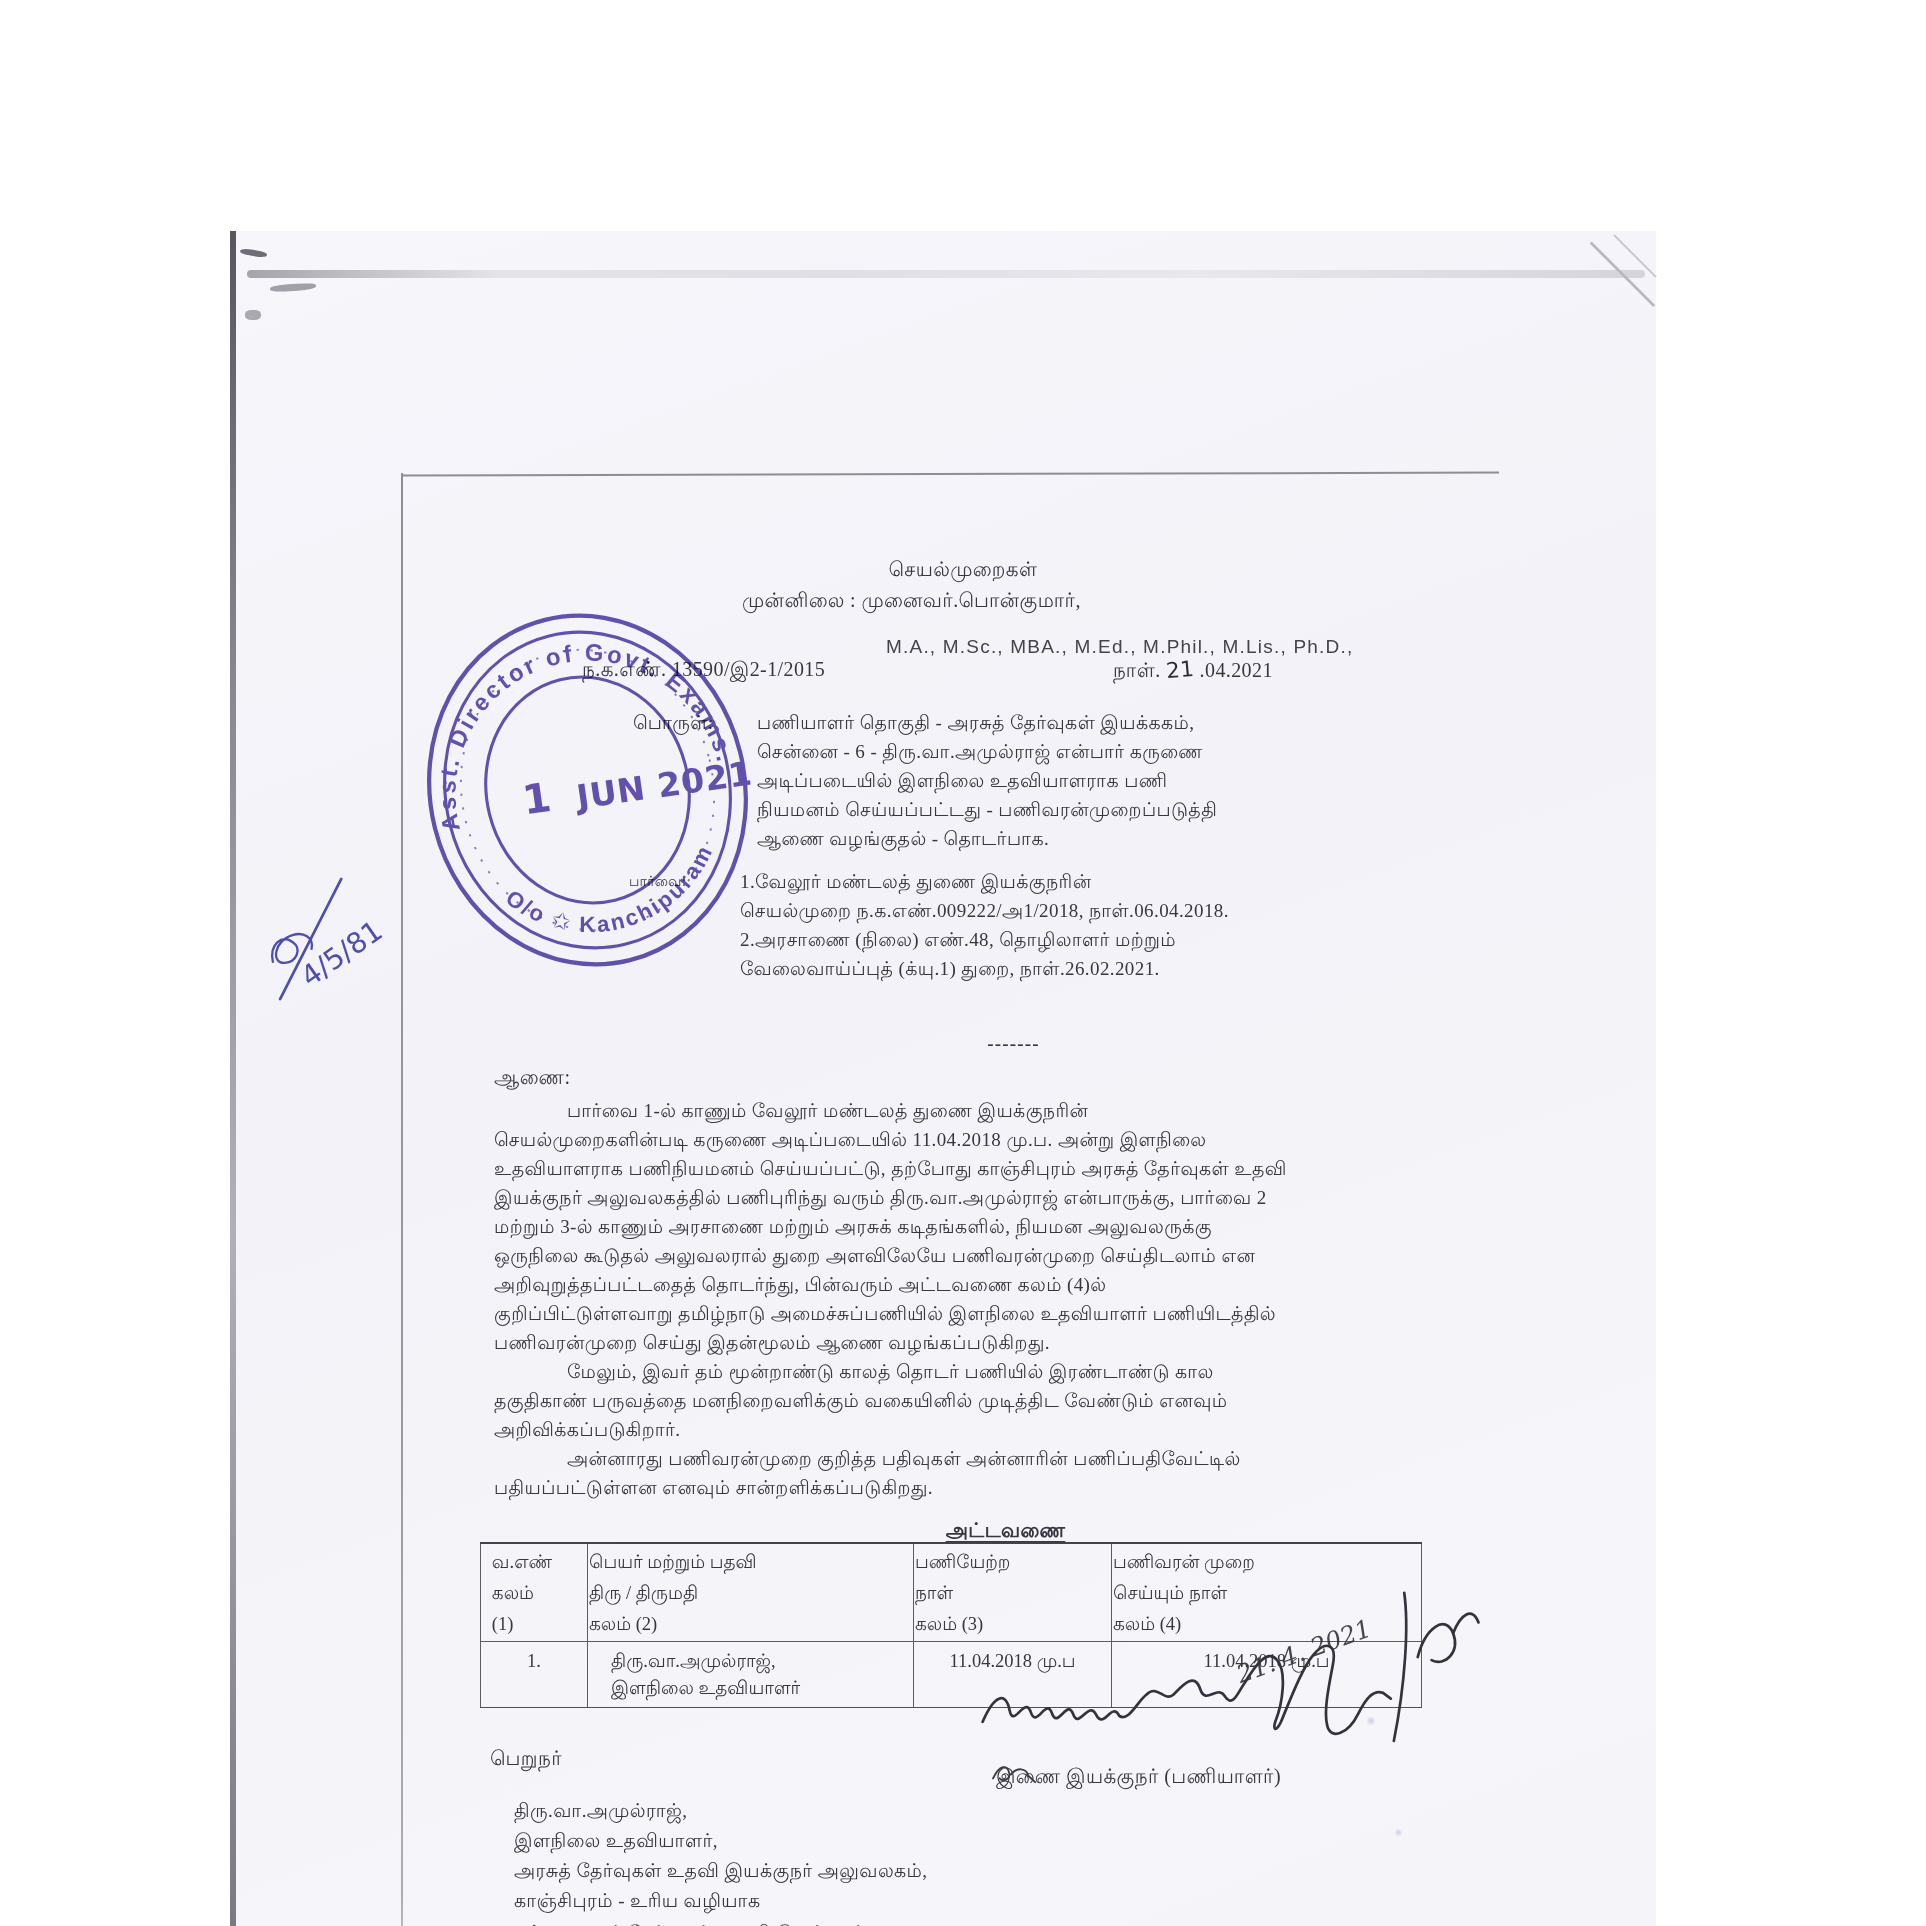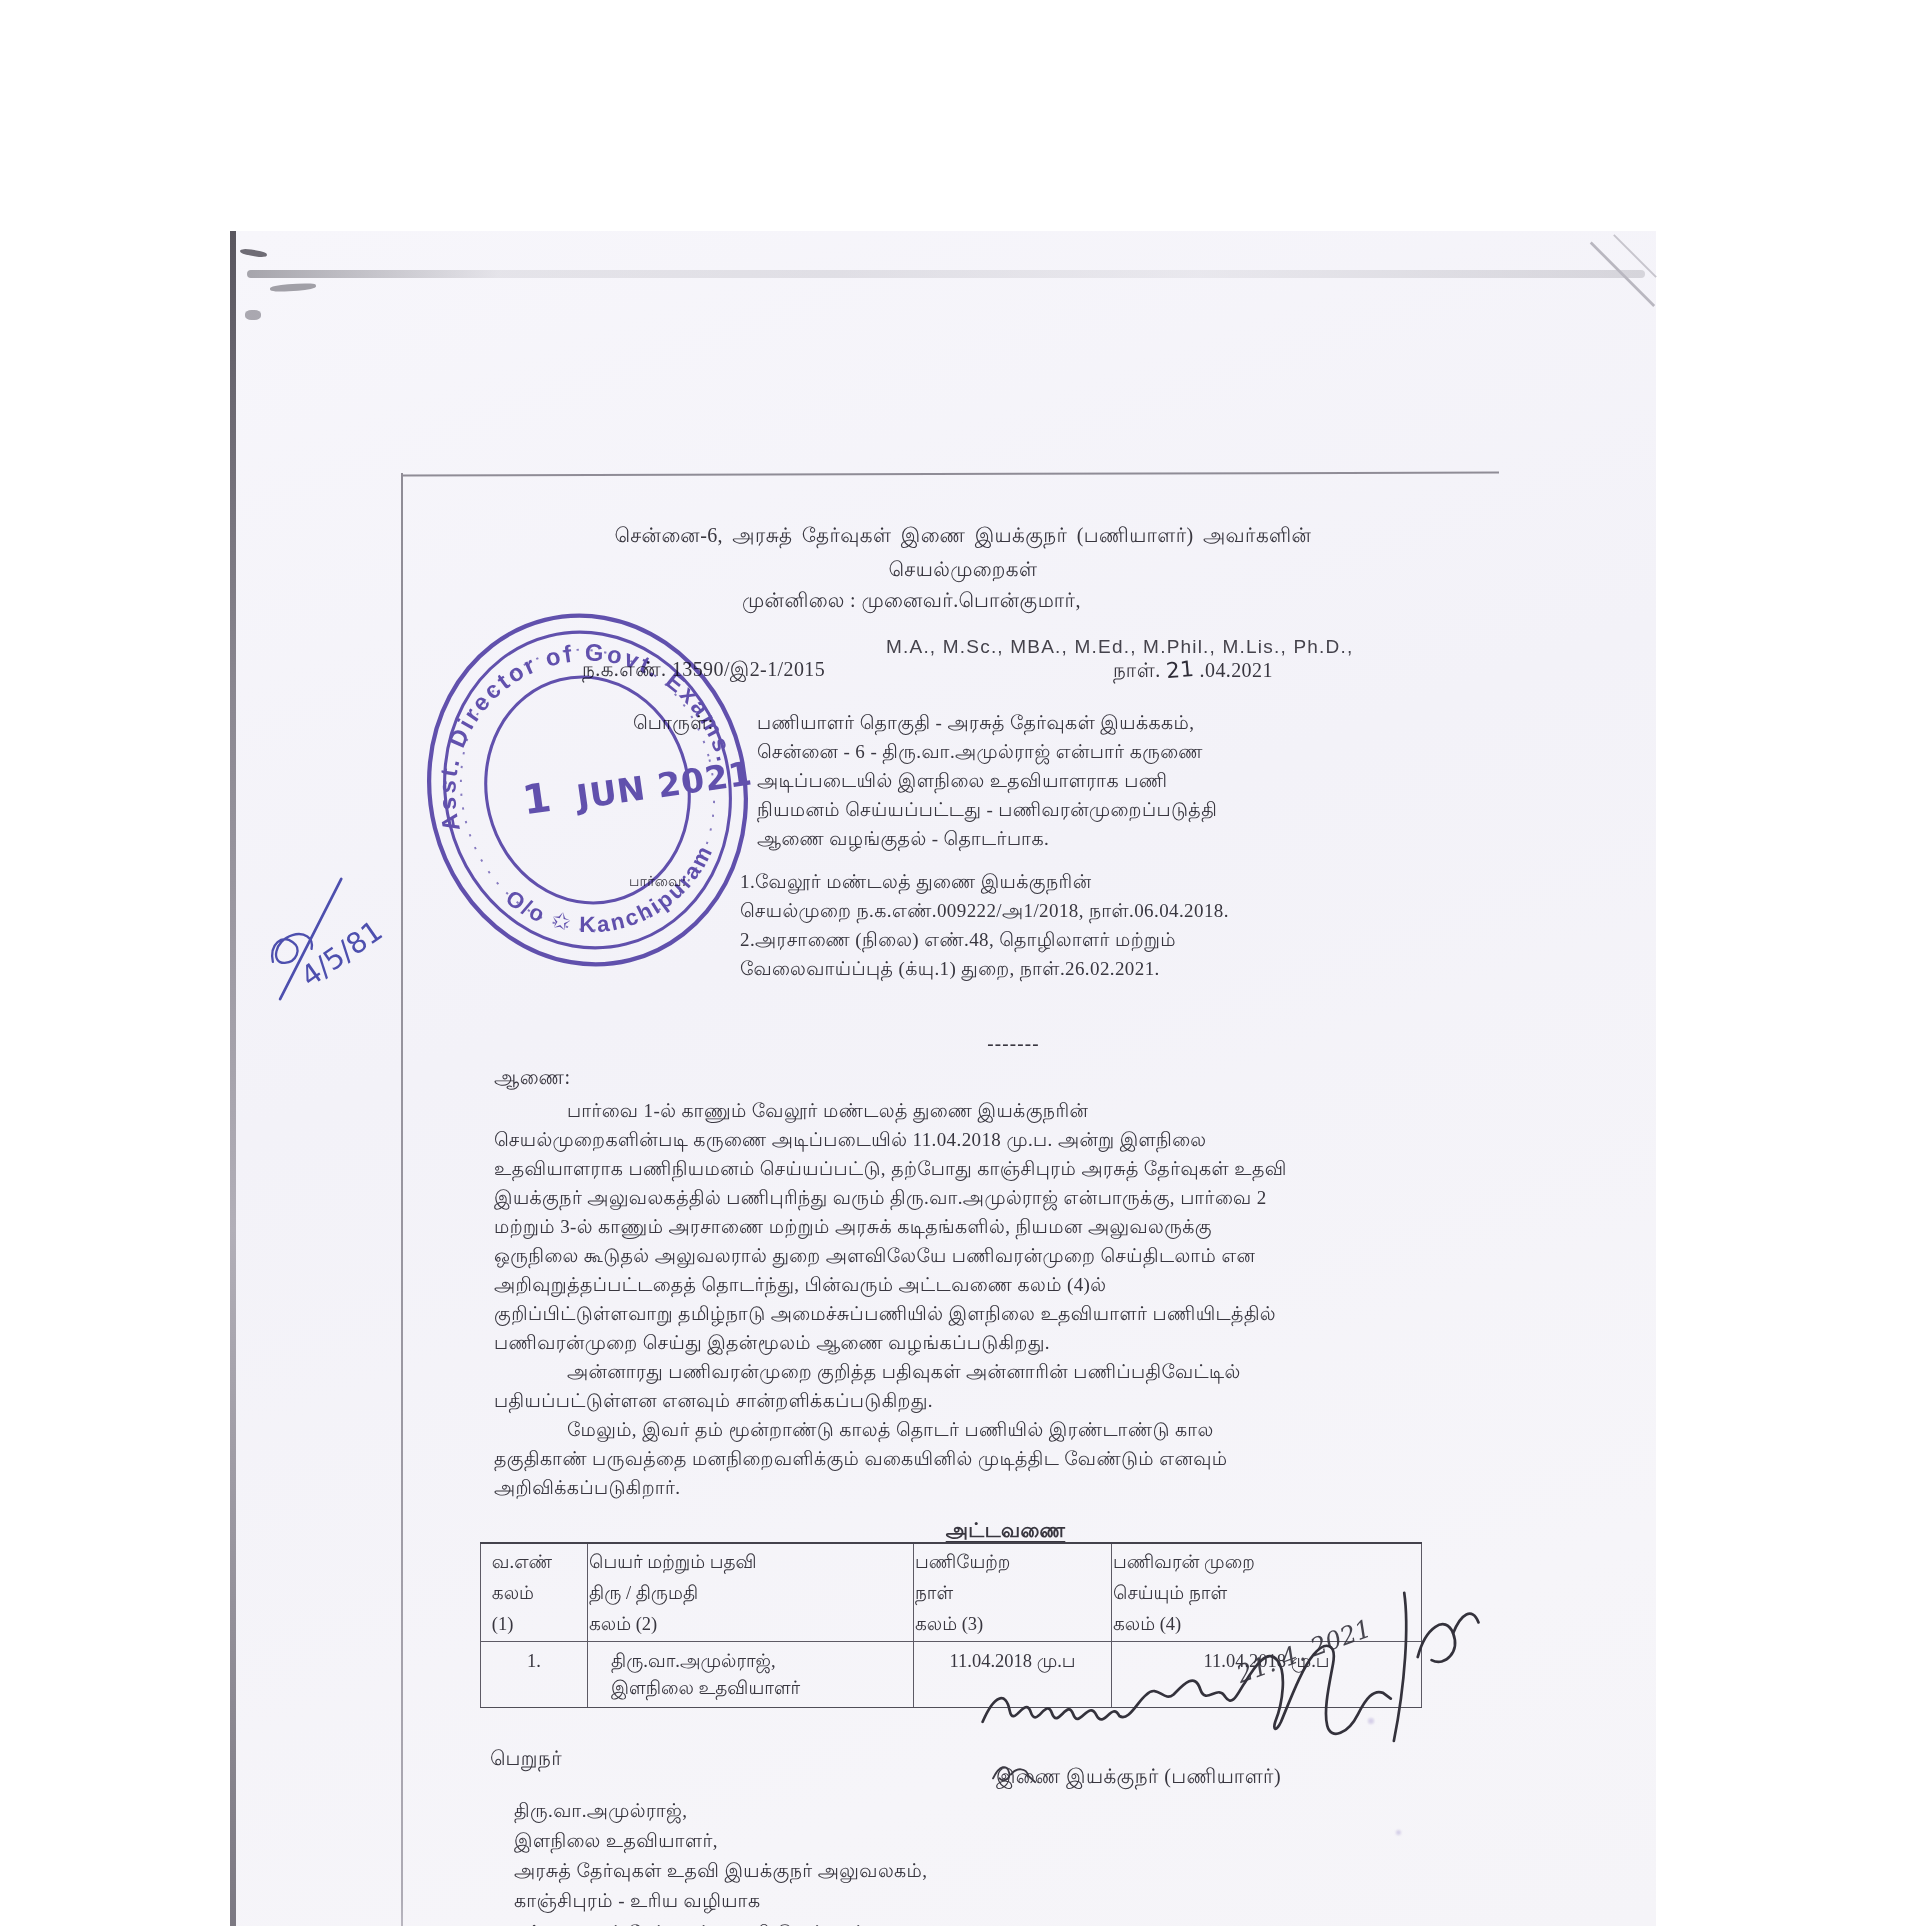--- a/index.html
+++ b/index.html
@@ -46,21 +46,20 @@
   <svg class="abs" style="left:1583px;top:231px;" width="77" height="100" viewBox="0 0 200 260">
     <line x1="20" y1="30" x2="185" y2="195" stroke="#b9b7c0" stroke-width="7"></line>
     <line x1="80" y1="10" x2="190" y2="120" stroke="#c7c5cd" stroke-width="5"></line>
   </svg>
   <div id="frame-h" class="abs"></div>
   <div id="frame-v" class="abs"></div>
 
   <div class="abs speck" style="left:1368px;top:1718px;width:6.2px;height:6.2px;"></div>
   <div class="abs speck" style="left:1396px;top:1830px;width:5px;height:5px;"></div>
 
-  <div class="abs t center" style="left:495px;top:521px;width:936px;font-size:20px;word-spacing:3.9px;">சென்னை-6, அரசுத் தேர்வுகள்  இணை இயக்குநர் (பணியாளர்) அவர்களின்</div>
   <div class="abs t center" style="left:495px;top:555px;width:936px;font-size:20px;">செயல்முறைகள்</div>
   <div class="abs t" style="left:742px;top:586px;font-size:20px;">முன்னிலை : முனைவர்.பொன்குமார்,</div>
   <div class="abs latin" style="left:886px;top:625px;font-size:19px;">M.A., M.Sc., MBA., M.Ed., M.Phil., M.Lis., Ph.D.,</div>
 
   <div class="abs t" style="left:582px;top:655px;font-size:20px;">ந.க.எண். 13590/இ2-1/2015</div>
   <div class="abs t" style="left:1113px;top:655px;font-size:20px;white-space:nowrap;">
     <span>நாள்.</span><span class="hand">21</span><span>.04.2021</span>
   </div>
 
   <div class="abs t" style="left:633px;top:708px;font-size:19px;">பொருள்:</div>
@@ -83,25 +82,25 @@
   <div class="abs" style="left:494px;top:1096px;width:948px;">
     <p class="t" style="margin:0;text-indent:73px;line-height:29px;">பார்வை 1-ல் காணும் வேலூர் மண்டலத் துணை இயக்குநரின்
 செயல்முறைகளின்படி கருணை அடிப்படையில் 11.04.2018 மு.ப. அன்று இளநிலை
 உதவியாளராக பணிநியமனம் செய்யப்பட்டு, தற்போது காஞ்சிபுரம் அரசுத் தேர்வுகள் உதவி
 இயக்குநர் அலுவலகத்தில் பணிபுரிந்து வரும் திரு.வா.அமுல்ராஜ் என்பாருக்கு, பார்வை 2
 மற்றும் 3-ல் காணும் அரசாணை மற்றும் அரசுக் கடிதங்களில், நியமன அலுவலருக்கு
 ஒருநிலை கூடுதல் அலுவலரால் துறை அளவிலேயே பணிவரன்முறை செய்திடலாம் என
 அறிவுறுத்தப்பட்டதைத் தொடர்ந்து, பின்வரும் அட்டவணை கலம் (4)ல்
 குறிப்பிட்டுள்ளவாறு தமிழ்நாடு அமைச்சுப்பணியில் இளநிலை உதவியாளர் பணியிடத்தில்
 பணிவரன்முறை செய்து இதன்மூலம் ஆணை வழங்கப்படுகிறது.</p>
-    <p class="t" style="margin:0;text-indent:73px;line-height:29px;">அன்னாரது பணிவரன்முறை குறித்த பதிவுகள் அன்னாரின் பணிப்பதிவேட்டில்
-பதியப்பட்டுள்ளன எனவும் சான்றளிக்கப்படுகிறது.</p>
     <p class="t" style="margin:0;text-indent:73px;line-height:29px;">மேலும், இவர் தம் மூன்றாண்டு காலத் தொடர் பணியில் இரண்டாண்டு கால
 தகுதிகாண் பருவத்தை மனநிறைவளிக்கும் வகையினில் முடித்திட வேண்டும் எனவும்
 அறிவிக்கப்படுகிறார்.</p>
+    <p class="t" style="margin:0;text-indent:73px;line-height:29px;">அன்னாரது பணிவரன்முறை குறித்த பதிவுகள் அன்னாரின் பணிப்பதிவேட்டில்
+பதியப்பட்டுள்ளன எனவும் சான்றளிக்கப்படுகிறது.</p>
   </div>
 
   <div class="abs t center bold underline" style="left:886px;top:1516px;width:239px;font-size:20px;">அட்டவணை</div>
   <div class="abs" style="left:480px;top:1542px;">
     <table class="sched">
       <colgroup>
           <col style="width:107px">
           <col style="width:326px">
           <col style="width:198px">
           <col style="width:310px">

